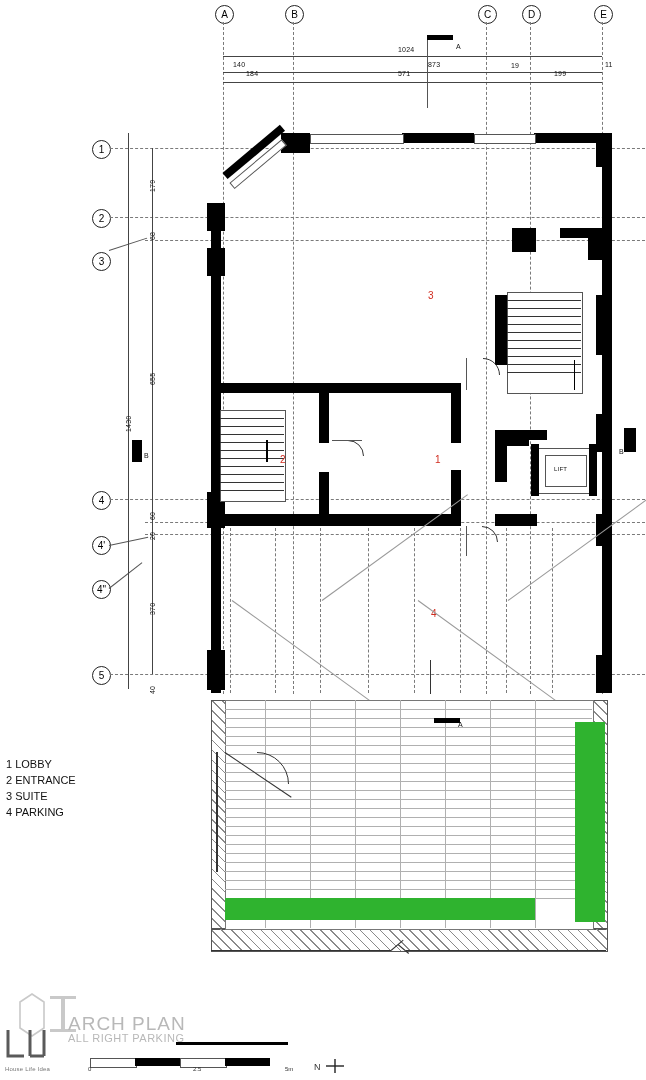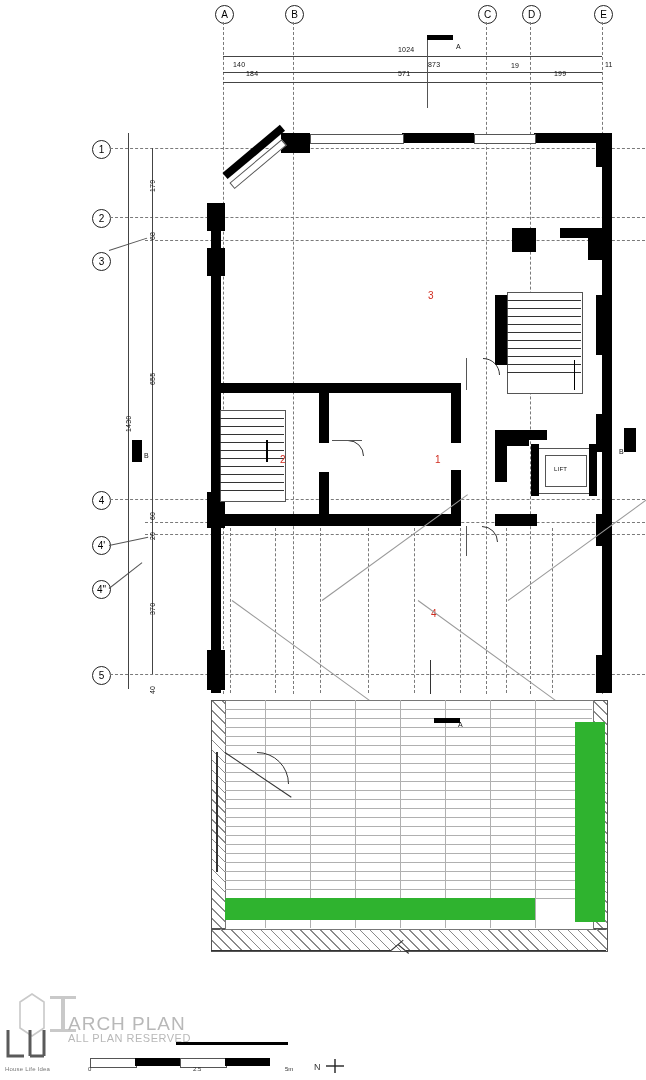--- a/index.html
+++ b/index.html
@@ -244,29 +244,47 @@
   <div class="thinline" style="left:216px;top:752px;width:2px;height:120px;background:#333;"></div>
 
   <div class="wall" style="left:434px;top:718px;width:26px;height:5px;"></div>
   <div class="dimtxt" style="left:458px;top:721px;">A</div>
 
   <div class="thinline" style="left:211px;top:950px;width:180px;height:1px;background:#333;"></div>
   <div class="thinline" style="left:406px;top:950px;width:200px;height:1px;background:#333;"></div>
   <div class="thinline" style="left:391px;top:950px;width:16px;height:1px;background:#333;transform:rotate(-40deg);transform-origin:left center;"></div>
   <div class="thinline" style="left:398px;top:944px;width:14px;height:1px;background:#333;transform:rotate(40deg);transform-origin:left center;"></div>
 
+  <div class="legend" style="left:6px;top:756px;">
+    <div>
+      <span>1</span>
+      <span>LOBBY</span>
+    </div>
+    <div>
+      <span>2</span>
+      <span>ENTRANCE</span>
+    </div>
+    <div>
+      <span>3</span>
+      <span>SUITE</span>
+    </div>
+    <div>
+      <span>4</span>
+      <span>PARKING</span>
+    </div>
+  </div>
 
   <svg class="abs" style="left:10px;top:990px;" width="70" height="50" viewBox="0 0 70 50">
     <polygon points="10,12 22,4 34,12 34,38 22,46 10,38" fill="none" stroke="#c9c9c9" stroke-width="1.6"></polygon>
     <rect x="40" y="6" width="26" height="3" fill="#c9c9c9"></rect>
     <rect x="51" y="9" width="4" height="30" fill="#c9c9c9"></rect>
     <rect x="40" y="39" width="26" height="3" fill="#c9c9c9"></rect>
   </svg>
   <div class="logo-txt" style="left:68px;top:1013px;font-size:19px;letter-spacing:1px;">ARCH PLAN</div>
-  <div class="logo-txt" style="left:68px;top:1032px;font-size:11px;letter-spacing:.5px;">ALL PLAN RESERVED</div>
+  <div class="logo-txt" style="left:68px;top:1032px;font-size:11px;letter-spacing:.5px;">ALL RIGHT PARKING</div>
 
   <svg class="abs" style="left:4px;top:1026px;" width="56" height="40" viewBox="0 0 56 40">
     <path d="M4 4 L4 30 L20 30" stroke="#5a5a5a" stroke-width="3" fill="none"></path>
     <path d="M26 4 L26 30 M26 30 L40 30 M40 4 L40 30" stroke="#5a5a5a" stroke-width="3" fill="none"></path>
   </svg>
   <div class="dimtxt" style="left:5px;top:1066px;font-size:6px;color:#777;">House Life Idea</div>
 
   <div class="wall" style="left:176px;top:1042px;width:112px;height:3px;"></div>
   <div class="glass" style="left:90px;top:1058px;width:45px;height:8px;background:#fff;"></div>
   <div class="wall" style="left:135px;top:1058px;width:45px;height:8px;"></div>

